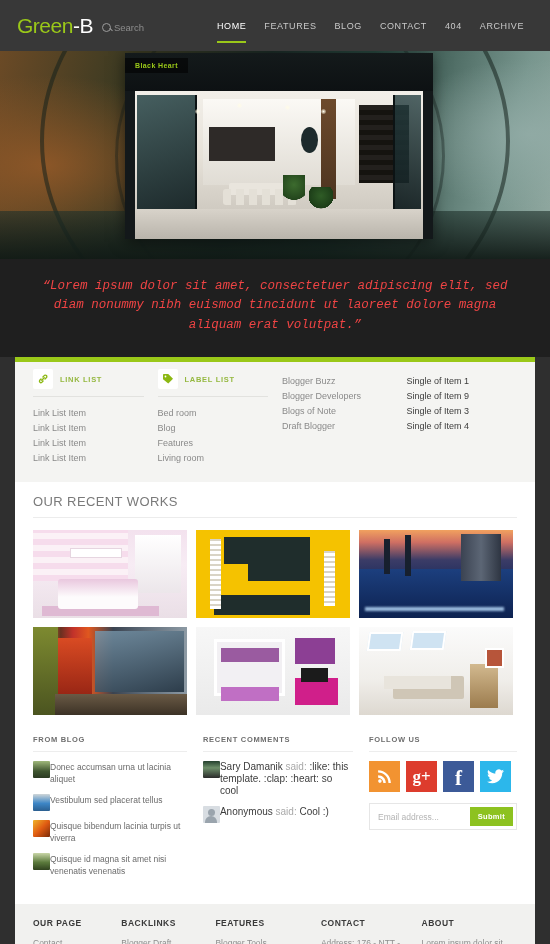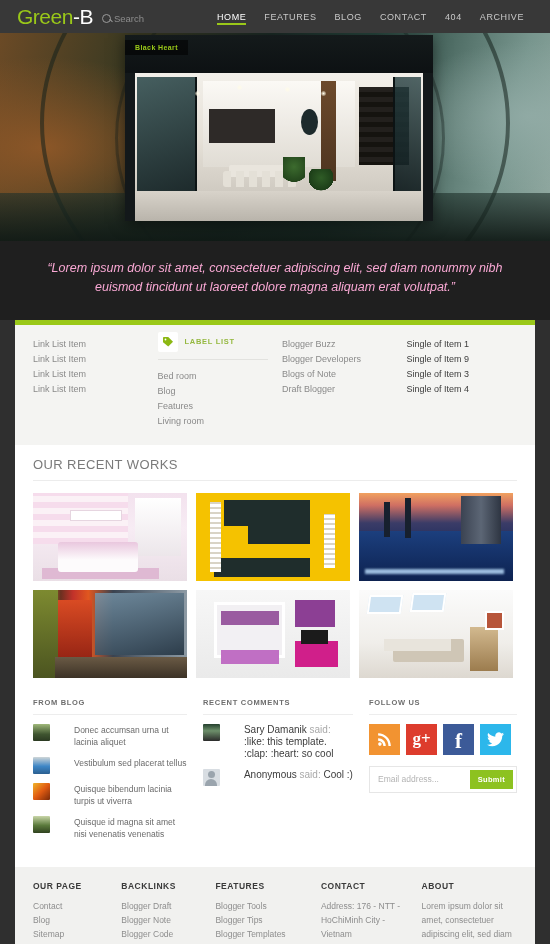--- a/index.html
+++ b/index.html
@@ -7,21 +7,21 @@
     width: 550px;
     height: 944px;
     background: #2f2f2f;
     font-family: "Liberation Sans", sans-serif;
     overflow: hidden;
   }
   body { position: relative; }
 
   
   .header {
-    height: 33px;
+    height: 51px;
     background: #383838;
     display: flex;
     align-items: center;
     padding: 0 17px;
     position: relative;
   }
   .logo {
     font-size: 21px;
     letter-spacing: -0.5px;
     font-weight: 400;
@@ -208,25 +208,25 @@
     letter-spacing: .4px;
   }
 
   
   .quote {
     background: #1f1f1f;
     padding: 18px 40px 22px;
     text-align: center;
   }
   .quote p {
-    color: #f9a8d4;
+    color: #ef4444;
     font-style: italic;
     font-size: 12.5px;
     line-height: 1.55;
-    font-family: Liberation Sans, sans-serif;
+    font-family: Liberation Mono, monospace;
   }
 
   
   .wrap {
     width: 520px;
     margin: 0 auto;
     background: #f4f4f2;
   }
   .widgets-top { border-top: 5px solid #9ac819; padding: 12px 18px 16px; }
   .wrow { display: flex; }
@@ -342,21 +342,21 @@
   .bcol.follow { width: 148px; padding-right: 0; }
   .bhead {
     color: #6e6e6e;
     font-size: 7.5px;
     font-weight: bold;
     letter-spacing: .7px;
     padding-bottom: 7px;
     border-bottom: 1px solid #ededed;
     margin-bottom: 9px;
   }
-  .post-item, .cmt-item { display: flex; gap: 24px; margin-bottom: 9px; }
+  .post-item, .cmt-item { display: flex; gap: 0; margin-bottom: 9px; }
   .pthumb { width: 17px; height: 17px; flex: 0 0 auto; border-radius:1px; overflow:hidden; }
   .pt1 { background: linear-gradient(180deg,#9fb87a,#3f5530 60%,#2b3a22); }
   .pt2 { background: linear-gradient(180deg,#cfd6d8,#3d86c6 55%,#2b5f90); }
   .pt3 { background: linear-gradient(135deg,#f0b429,#e05b12 50%,#7a2a08); }
   .pt4 { background: linear-gradient(180deg,#c9d6a8,#5b7a3c 55%,#30421f); }
   .ptxt { color:#6b6b6b; font-size: 8.5px; line-height: 12px; cursor:pointer; }
   .avatar { width: 17px; height: 17px; flex:0 0 auto; border-radius:1px; overflow:hidden; }
   .av1 { background: linear-gradient(180deg,#24402e,#6d8f6a 40%,#2b2b2b); }
   .av2 { background: linear-gradient(180deg,#e08a3c,#8a4a20 45%,#2d2d2d); }
   .av-anon { background:#d8dde2; position:relative; }
@@ -476,20 +476,29 @@
 <div class="quote">
   <p>“Lorem ipsum dolor sit amet, consectetuer adipiscing elit, sed diam nonummy nibh euismod tincidunt ut laoreet dolore magna aliquam erat volutpat.”</p>
 </div>
 
 <div class="wrap">
 
   <div class="widgets-top">
     <div class="wrow">
 
       <div class="wcol">
+        <div class="whead">
+          <span class="wicon">
+            <svg width="12" height="12" viewBox="0 0 24 24" fill="none" stroke="#8cb813" stroke-width="2.6" stroke-linecap="round">
+              <path d="M9.5 14.5l5-5M8 12l-2.5 2.5a3 3 0 004.2 4.2L12.2 16"></path>
+              <path d="M16 12l2.5-2.5a3 3 0 10-4.2-4.2L11.8 8"></path>
+            </svg>
+          </span>
+          <span class="wtitle">LINK LIST</span>
+        </div>
         <ul class="wlist">
           <li>Link List Item</li>
           <li>Link List Item</li>
           <li>Link List Item</li>
           <li>Link List Item</li>
         </ul>
       </div>
 
       <div class="wcol">
         <div class="whead">

